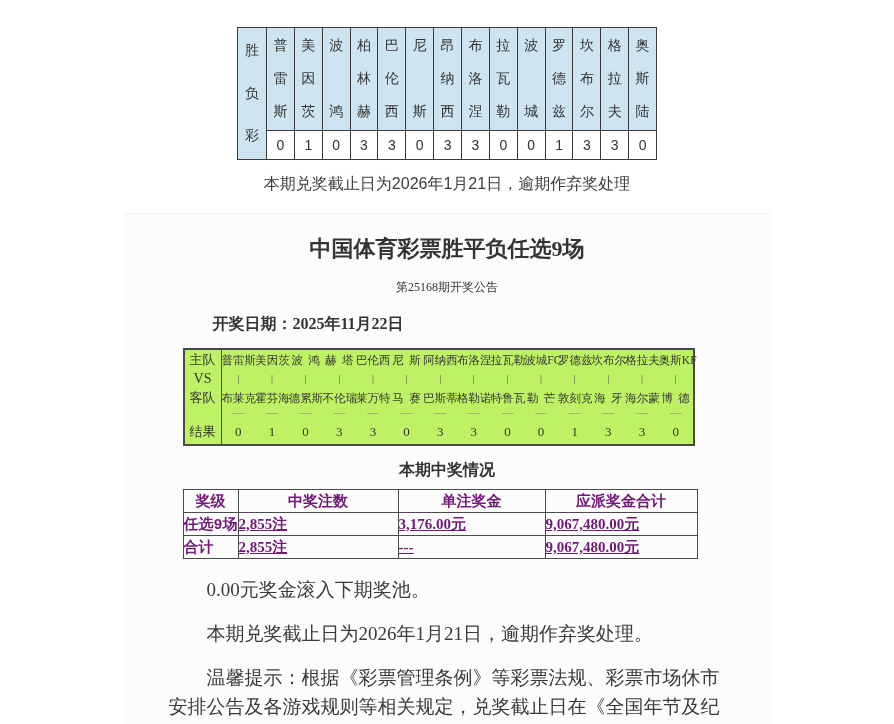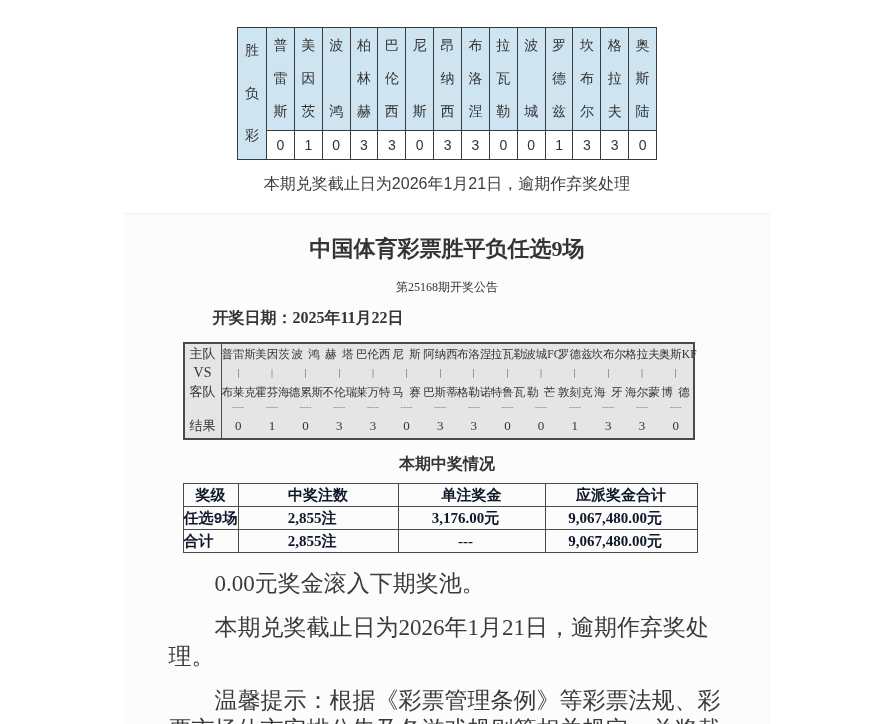--- a/index.html
+++ b/index.html
@@ -20,49 +20,49 @@
 
   .top-note{margin-top:14px;text-align:center;font-size:16px;color:#3d3d3d;}
 
   
   .doc{width:645px;margin:18px auto 0;background:#fcfcfc;border-top:1px solid #eef0f1;
        padding:16px 0 30px;box-sizing:border-box;color:#343434;
        font-family:"Liberation Serif","DejaVu Serif",serif;}
   .doc-title{font-size:22px;font-weight:bold;text-align:center;margin:4px 0 15px;}
   .doc-subtitle{font-size:12px;text-align:center;margin-top:9px;}
   .doc-info{font-size:16px;font-weight:bold;margin:9px 0 0 88px;}
-  .doc-info.first{margin-top:12px;}
+  .doc-info.first{margin-top:18px;}
 
   
   .mtable{display:flex;width:512px;margin:13px 0 0 58px;border:2px solid #4a4a4a;
-          box-sizing:border-box;background:#e5e5e5;}
+          box-sizing:border-box;background:#bef264;}
   .m-labelcol{width:36px;border-right:1px solid #4a4a4a;display:flex;flex-direction:column;
               align-items:center;font-size:13px;color:#333;flex:none;}
   .m-col{flex:1;display:flex;flex-direction:column;min-width:0;}
   .mr-home{height:20px;line-height:20px;}
   .mr-vs{height:18px;line-height:18px;font-size:14px;}
   .mr-away{height:20px;line-height:20px;}
   .mr-dash{height:12px;line-height:10px;}
   .mr-res{height:24px;line-height:24px;text-align:right;}
   .m-team{display:flex;justify-content:space-around;align-items:center;
           font-size:11.5px;color:#333;height:20px;}
   .m-vsmark{text-align:center;font-size:10px;color:#555;}
   .m-dashmark{text-align:center;font-size:9px;color:#808080;}
   .m-res{text-align:center;font-size:13px;color:#333;}
 
   .prize-title{font-size:16px;font-weight:bold;text-align:center;margin:14px 0 0;}
-  .ptable{border-collapse:collapse;margin:8px 0 0 58px;font-size:15px;font-weight:bold;color:#0f172a;
+  .ptable{border-collapse:collapse;margin:8px 0 0 58px;font-size:15px;font-weight:bold;color:#701a75;
           table-layout:fixed;}
   .ptable th,.ptable td{border:1.5px solid #4a4a4a;height:22px;padding:0;}
   .ptable th{font-weight:bold;text-align:center;}
   .ptable td.lvl{text-align:left;font-family:Liberation Mono, monospace;}
-  .ptable td.num{text-align:center;padding-right:12px;}
+  .ptable td.num{text-align:left;padding-right:12px;text-decoration:underline;}
   .c0{width:54px;}.c1{width:159px;}.c2{width:146px;}.c3{width:151px;}
 
-  .para{font-size:23px;line-height:29px;margin:15px 44px 0;text-indent:2em;color:#3a3a3a;}
+  .para{font-size:19px;line-height:29px;margin:15px 44px 0;text-indent:2em;color:#3a3a3a;}
   .para.first{margin-top:16px;}
 </style>
 </head>
 <body>
 
 <div class="page">
 
   <div class="top-table">
     <div class="tt-corner">
       <div class="vstack">

